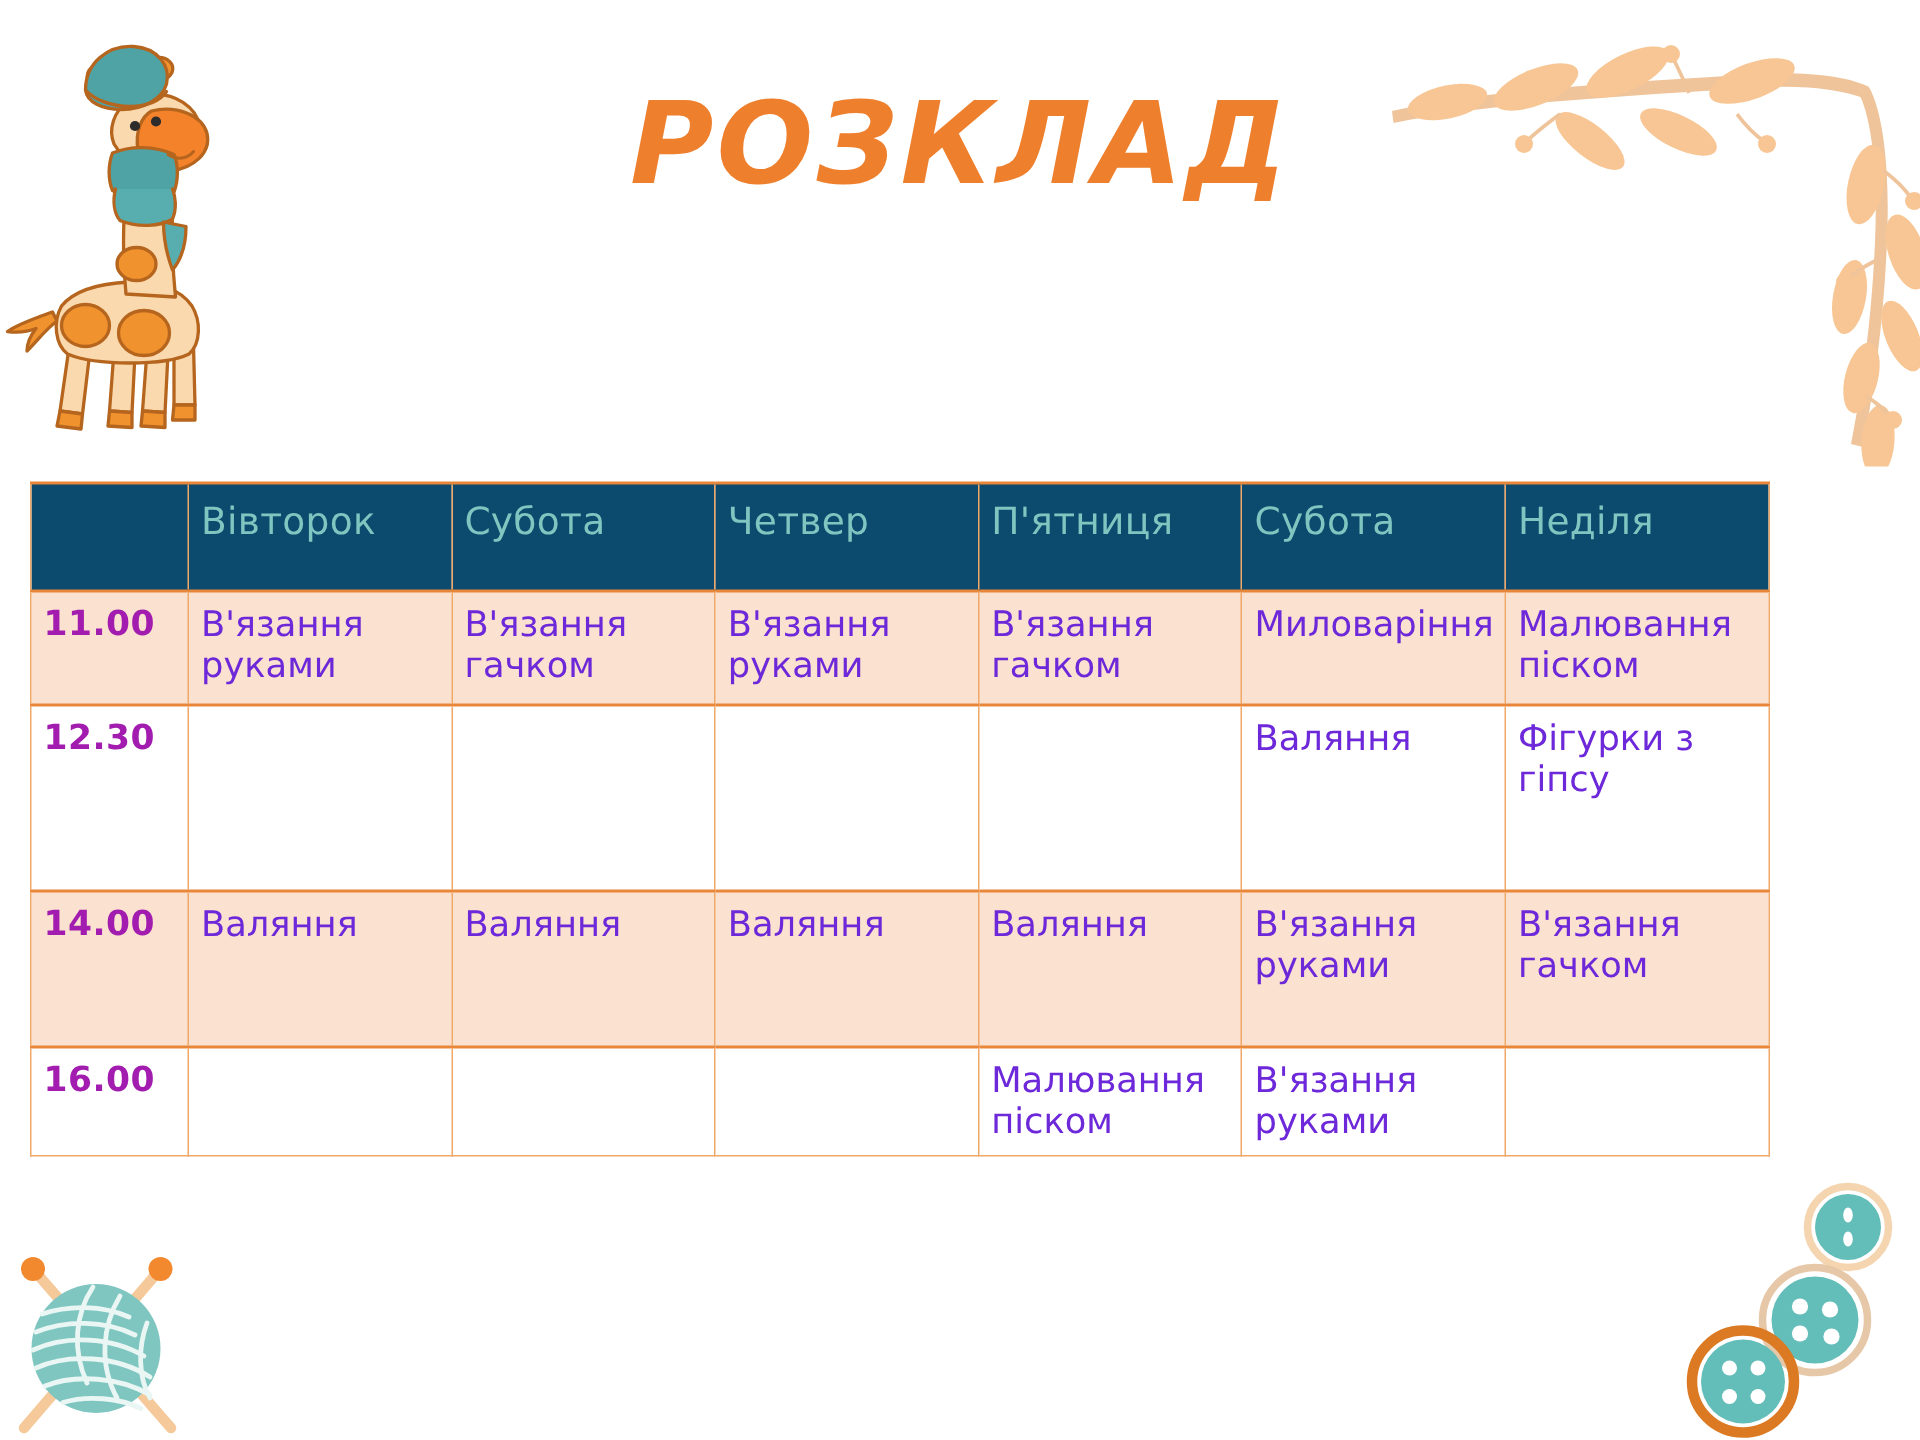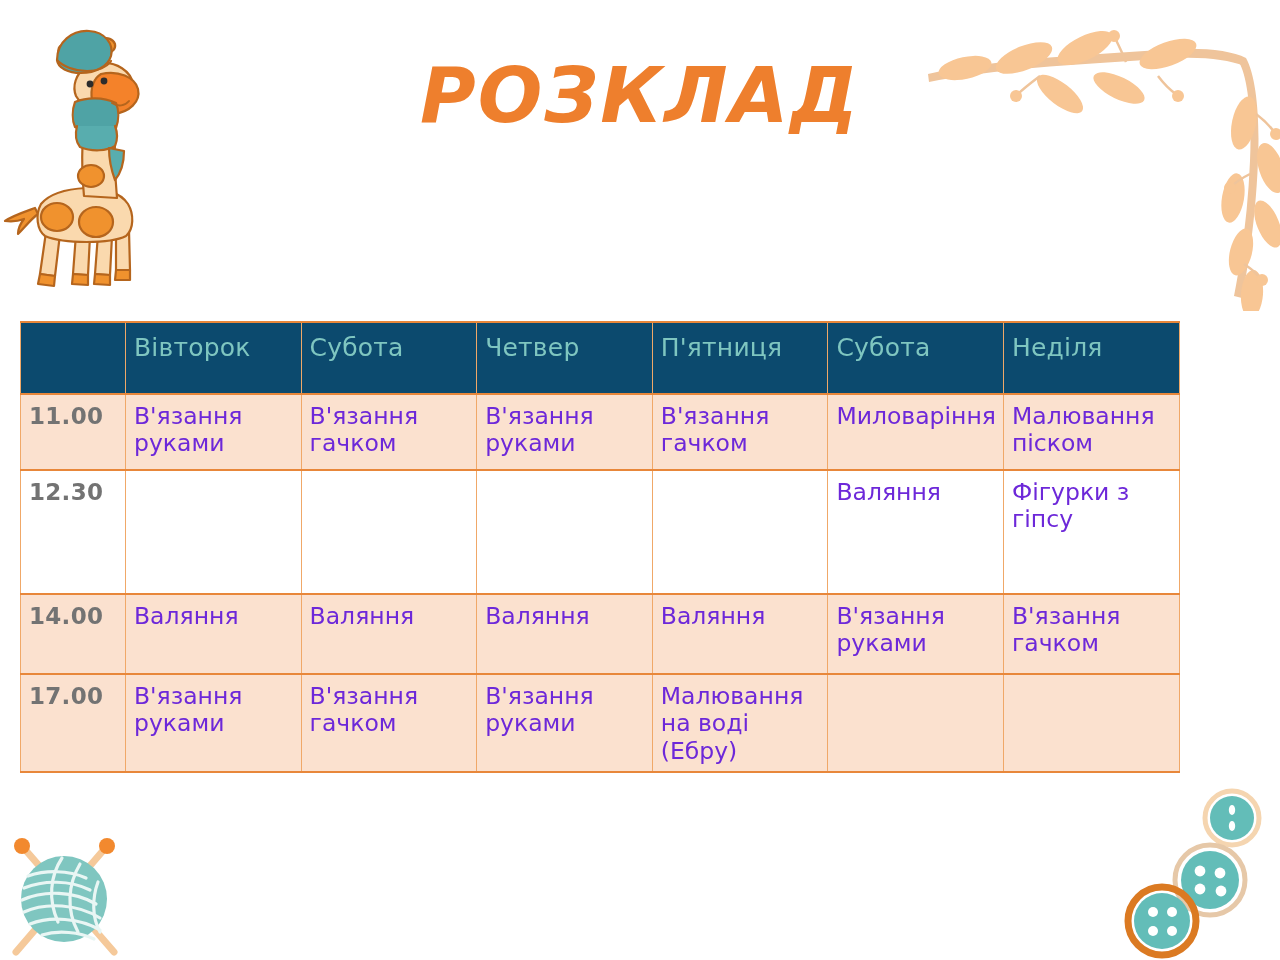--- a/index.html
+++ b/index.html
@@ -89,36 +89,36 @@
     border-top: 2px solid #E8873A;
   }
   tr.last-row > td { border-bottom: 2px solid #E8873A; }
 
   td.time-cell {
     text-align: left;
     padding-left: 14px;
     padding-top: 13px;
   }
   .time-label {
-    color: #737373;
+    color: #a21caf;
     font-weight: bold;
     font-size: 23px;
     letter-spacing: .3px;
   }
   .cell-text {
     color: #6d28d9;
     font-size: 23.5px;
     word-break: break-word;
     display: block;
   }
 
   
   tr.h-11 > td { height: 76px; }
   tr.h-12 > td { height: 124px; }
-  tr.h-14 > td { height: 80px; }
+  tr.h-14 > td { height: 104px; }
   tr.h-16 > td { height: 72px; }
   tr.h-17 > td { height: 98px; }
 </style>
 </head>
 <body>
 
 <div class="art" id="giraffe-illustration">
   <svg viewBox="0 0 190 285" width="190" height="285" xmlns="http://www.w3.org/2000/svg">
     <g stroke="#B5651D" stroke-width="2.2" stroke-linejoin="round" stroke-linecap="round">
 
@@ -372,39 +372,39 @@
             <span class="cell-text">Валяння</span>
           </td>
         <td>
             <span class="cell-text">В'язання руками</span>
           </td>
         <td>
             <span class="cell-text">В'язання гачком</span>
           </td>
       </tr>
 
-
-      <tr class="r-shaded h-17 last-row">
+      <tr class="r-plain h-16">
         <td class="time-cell">
-          <span class="time-label">17.00</span>
+          <span class="time-label">16.00</span>
         </td>
         <td>
+            <span class="cell-text"></span>
+          </td>
+        <td>
+            <span class="cell-text"></span>
+          </td>
+        <td>
+            <span class="cell-text"></span>
+          </td>
+        <td>
+            <span class="cell-text">Малювання піском</span>
+          </td>
+        <td>
             <span class="cell-text">В'язання руками</span>
           </td>
         <td>
-            <span class="cell-text">В'язання гачком</span>
-          </td>
-        <td>
-            <span class="cell-text">В'язання руками</span>
-          </td>
-        <td>
-            <span class="cell-text">Малювання на воді (Ебру)</span>
-          </td>
-        <td>
-            <span class="cell-text"></span>
-          </td>
-        <td>
             <span class="cell-text"></span>
           </td>
       </tr>
+
     </tbody>
   </table>
 </div>
 
 </body></html>

